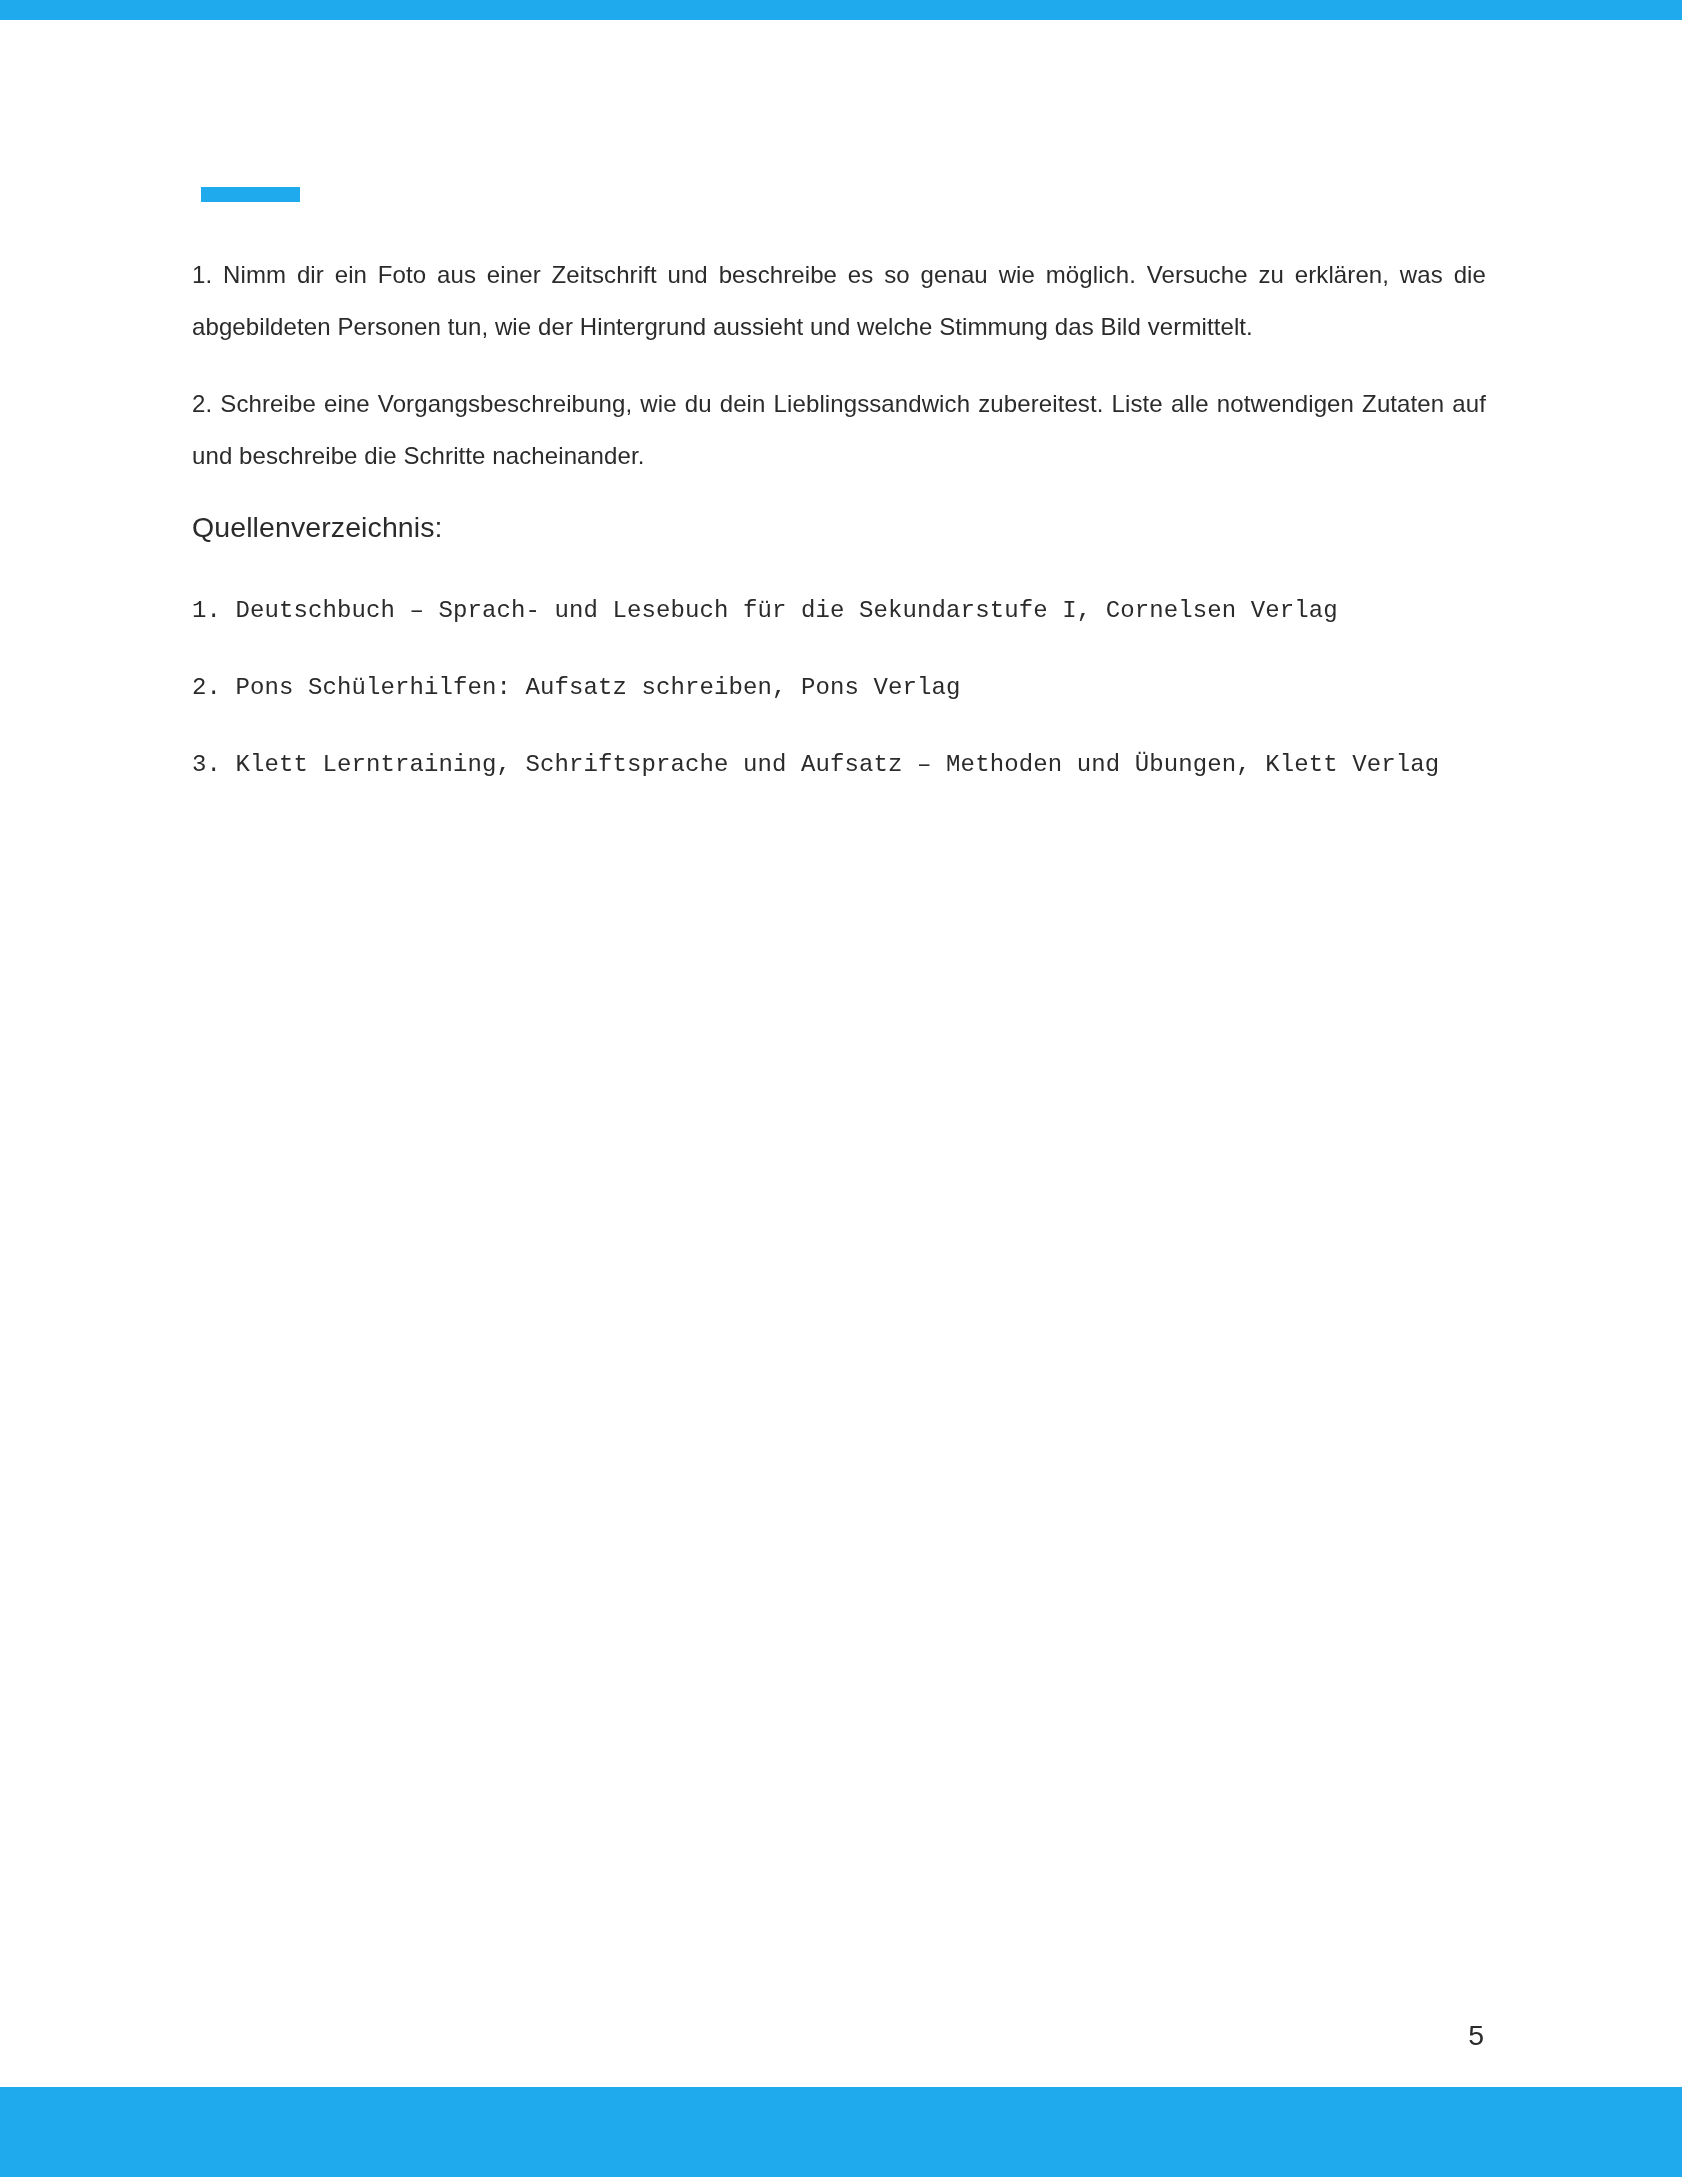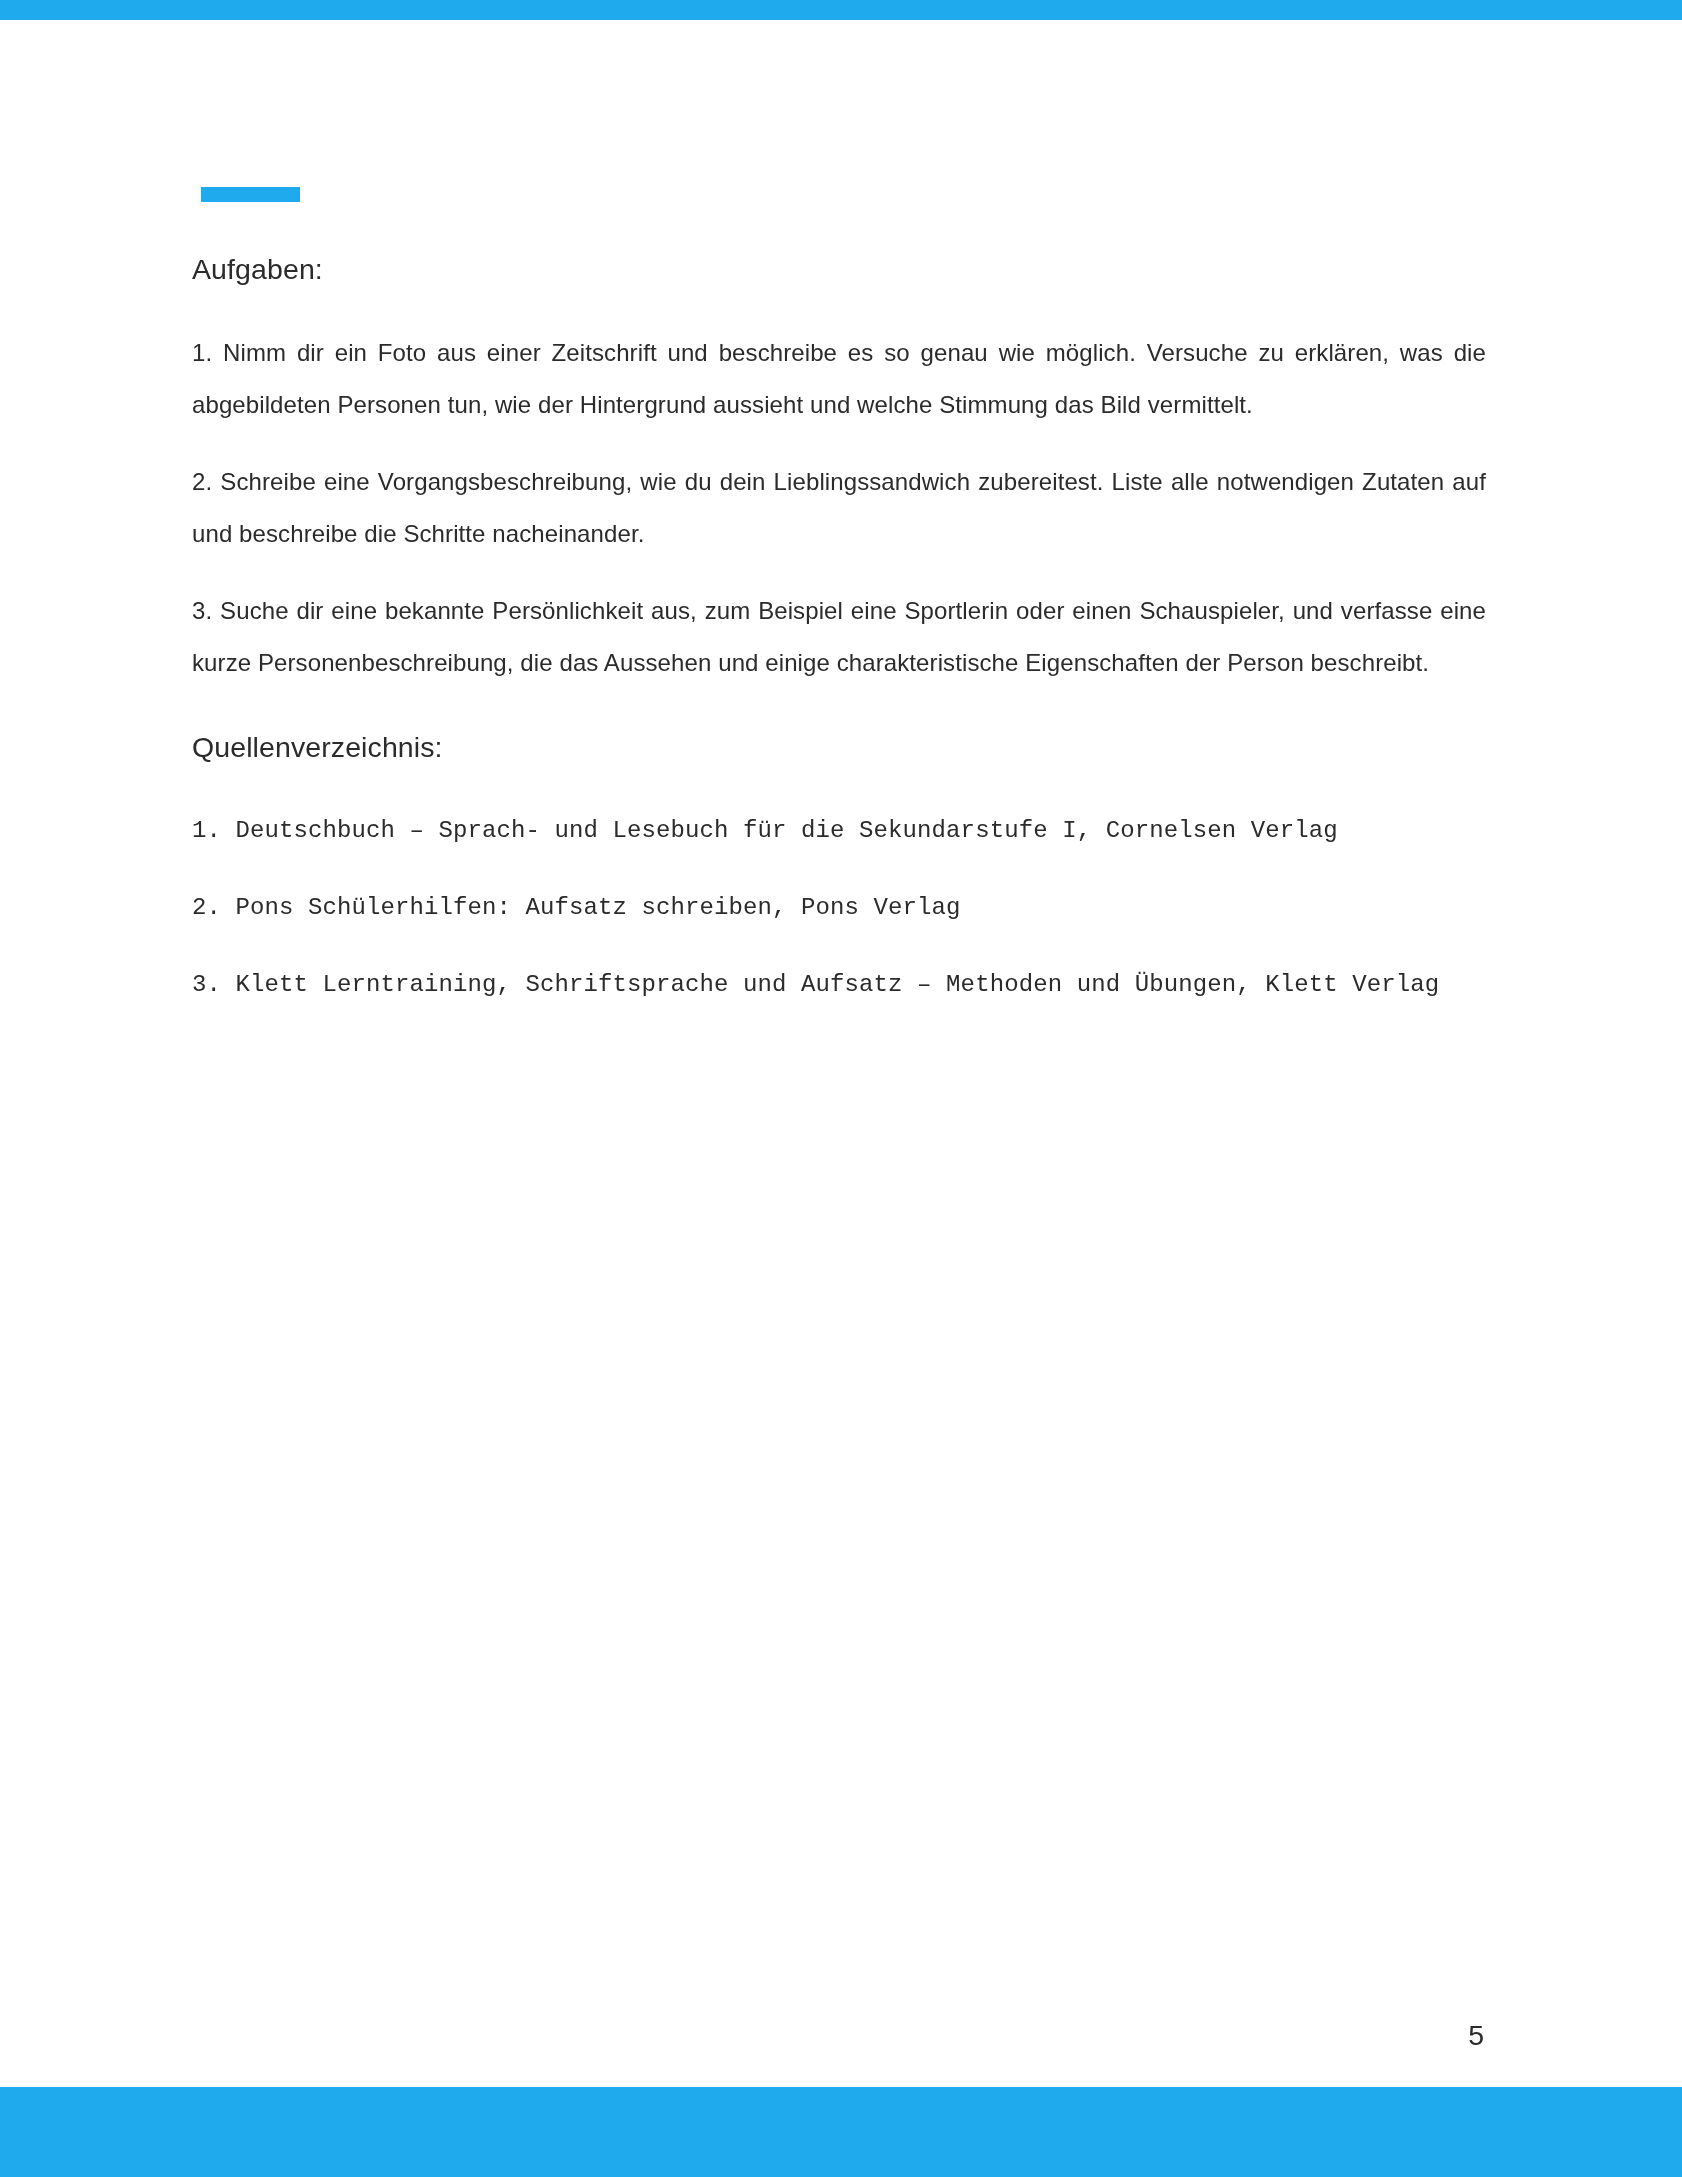--- a/index.html
+++ b/index.html
@@ -98,27 +98,25 @@
 <body>
 
 <div class="page">
 
   <div class="bar-top"></div>
 
   <div class="accent-rule"></div>
 
   <div class="content">
 
-    <p class="heading">Aufgaben:</p>
 
     <p class="para">1. Nimm dir ein Foto aus einer Zeitschrift und beschreibe es so genau wie möglich. Versuche zu erklären, was die abgebildeten Personen tun, wie der Hintergrund aussieht und welche Stimmung das Bild vermittelt.</p>
 
     <p class="para">2. Schreibe eine Vorgangsbeschreibung, wie du dein Lieblingssandwich zubereitest. Liste alle notwendigen Zutaten auf und beschreibe die Schritte nacheinander.</p>
 
-    <p class="para last-of-block">3. Suche dir eine bekannte Persönlichkeit aus, zum Beispiel eine Sportlerin oder einen Schauspieler, und verfasse eine kurze Personenbeschreibung, die das Aussehen und einige charakteristische Eigenschaften der Person beschreibt.</p>
 
     <p class="heading">Quellenverzeichnis:</p>
 
     <p class="para ref">1. Deutschbuch – Sprach- und Lesebuch für die Sekundarstufe I, Cornelsen Verlag</p>
 
     <p class="para ref">2. Pons Schülerhilfen: Aufsatz schreiben, Pons Verlag</p>
 
     <p class="para ref">3. Klett Lerntraining, Schriftsprache und Aufsatz – Methoden und Übungen, Klett Verlag</p>
 
   </div>

